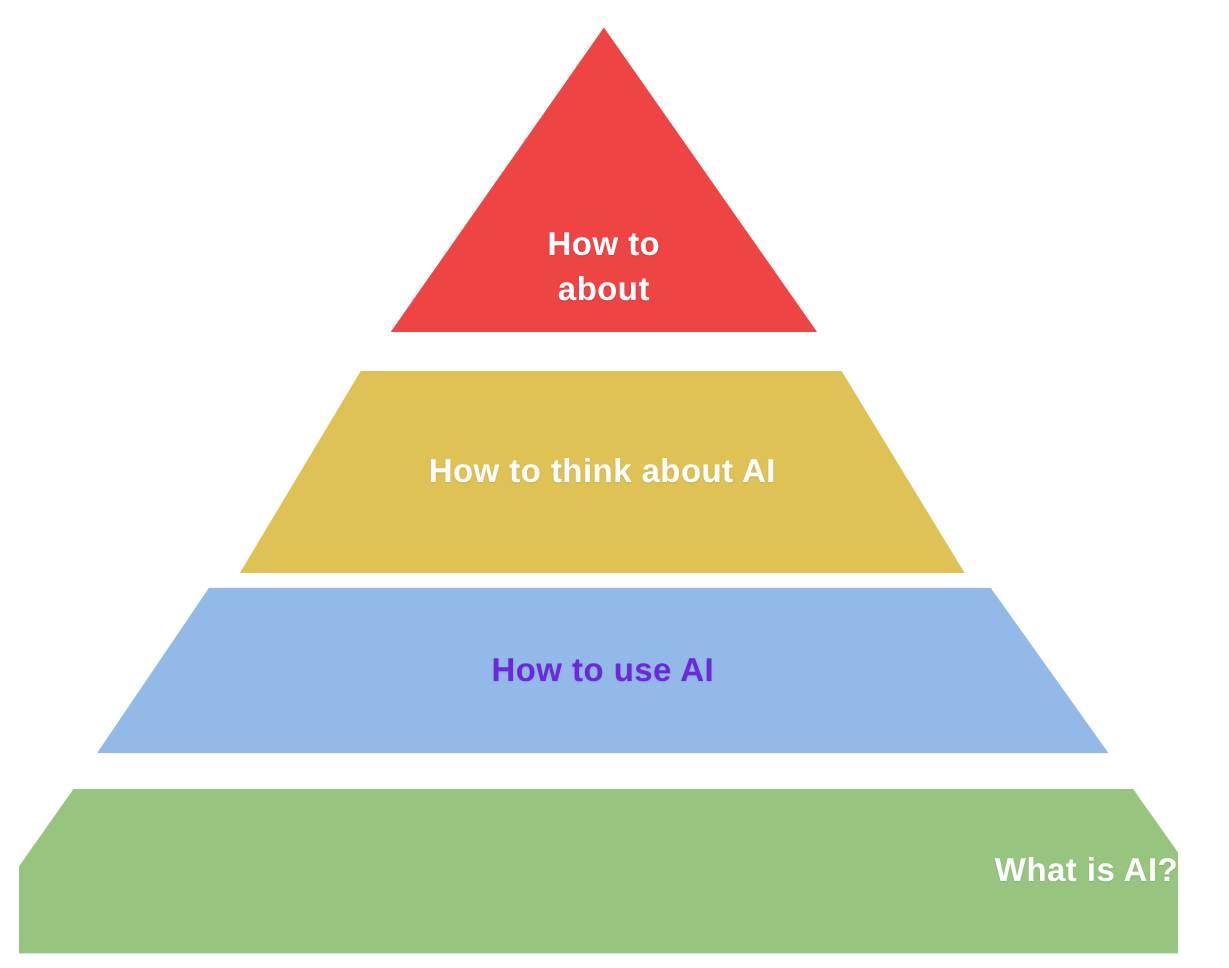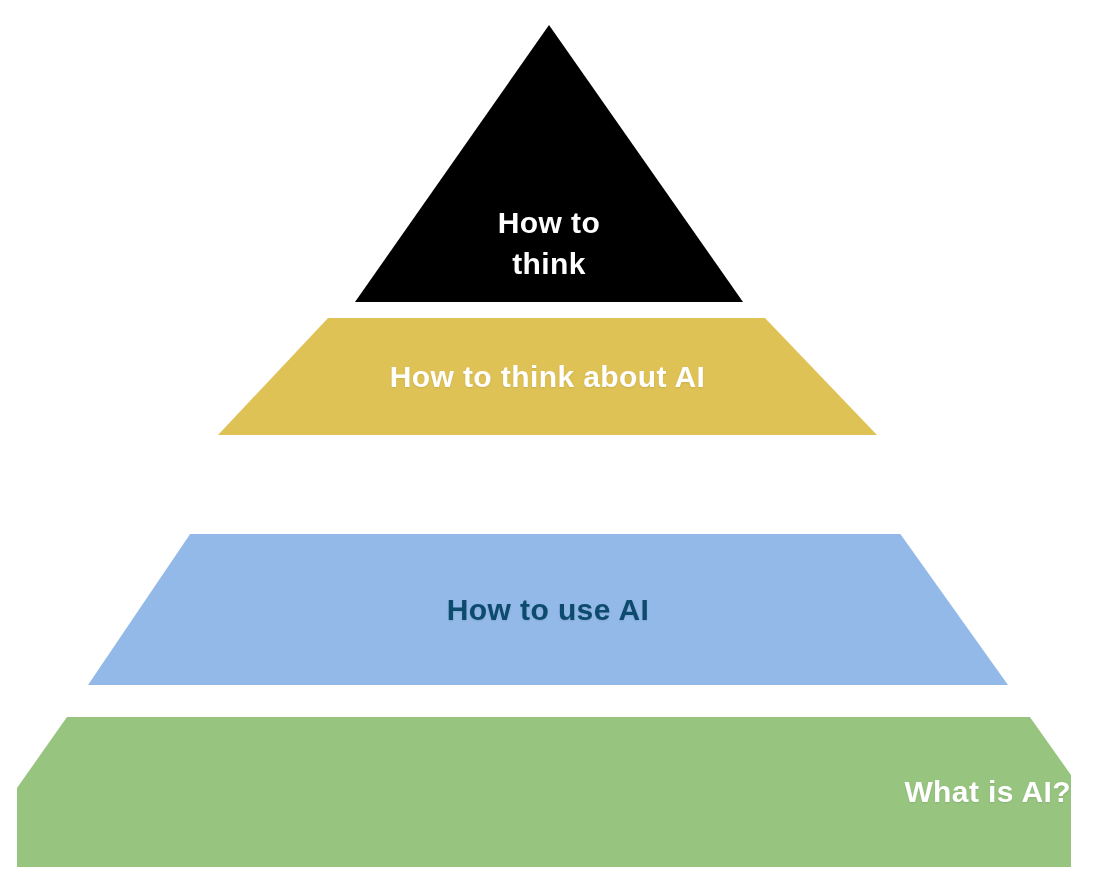--- a/index.html
+++ b/index.html
@@ -42,23 +42,23 @@
   .lvl1 .label {
     display: flex;
     flex-direction: column;
     line-height: 41px;
     padding-bottom: 18px;
     white-space: normal;
   }
   
   .lvl2 {
     left: 218px;
-    top: 318px;
+    top: 337px;
     width: 659px;
-    height: 117px;
+    height: 184px;
     clip-path: polygon(16.7% 0%, 83.0% 0%, 100% 100%, 0% 100%);
   }
   
   .lvl3 {
     left: 88px;
     top: 534px;
     width: 920px;
     height: 151px;
     clip-path: polygon(11.1% 0%, 88.3% 0%, 100% 100%, 0% 100%);
   }
@@ -70,32 +70,32 @@
     height: 150px;
     clip-path: polygon(4.74% 0%, 96.1% 0%, 100% 38.7%, 100% 100%, 0% 100%, 0% 47.3%);
     justify-content: flex-end;
   }
 </style>
 </head>
 <body>
 
 <div class="stage">
 
-  <div class="level lvl1" style="background-color: #000000;">
+  <div class="level lvl1" style="background-color: #ef4444;">
     <div class="label" style="color: rgb(255, 255, 255);">
       <span class="line">How to</span>
-      <span class="line">think</span>
+      <span class="line">about</span>
     </div>
   </div>
 
   <div class="level lvl2" style="background-color: rgb(223, 194, 86);">
     <div class="label" style="color: rgb(255, 255, 255);">How to think about AI</div>
   </div>
 
   <div class="level lvl3" style="background-color: rgb(147, 185, 232);">
-    <div class="label" style="color: #0c4a6e;">How to use AI</div>
+    <div class="label" style="color: #6d28d9;">How to use AI</div>
   </div>
 
   <div class="level lvl4" style="background-color: rgb(151, 197, 128);">
     <div class="label" style="color: rgb(255, 255, 255);">What is AI?</div>
   </div>
 
 </div>
 
 </body></html>

